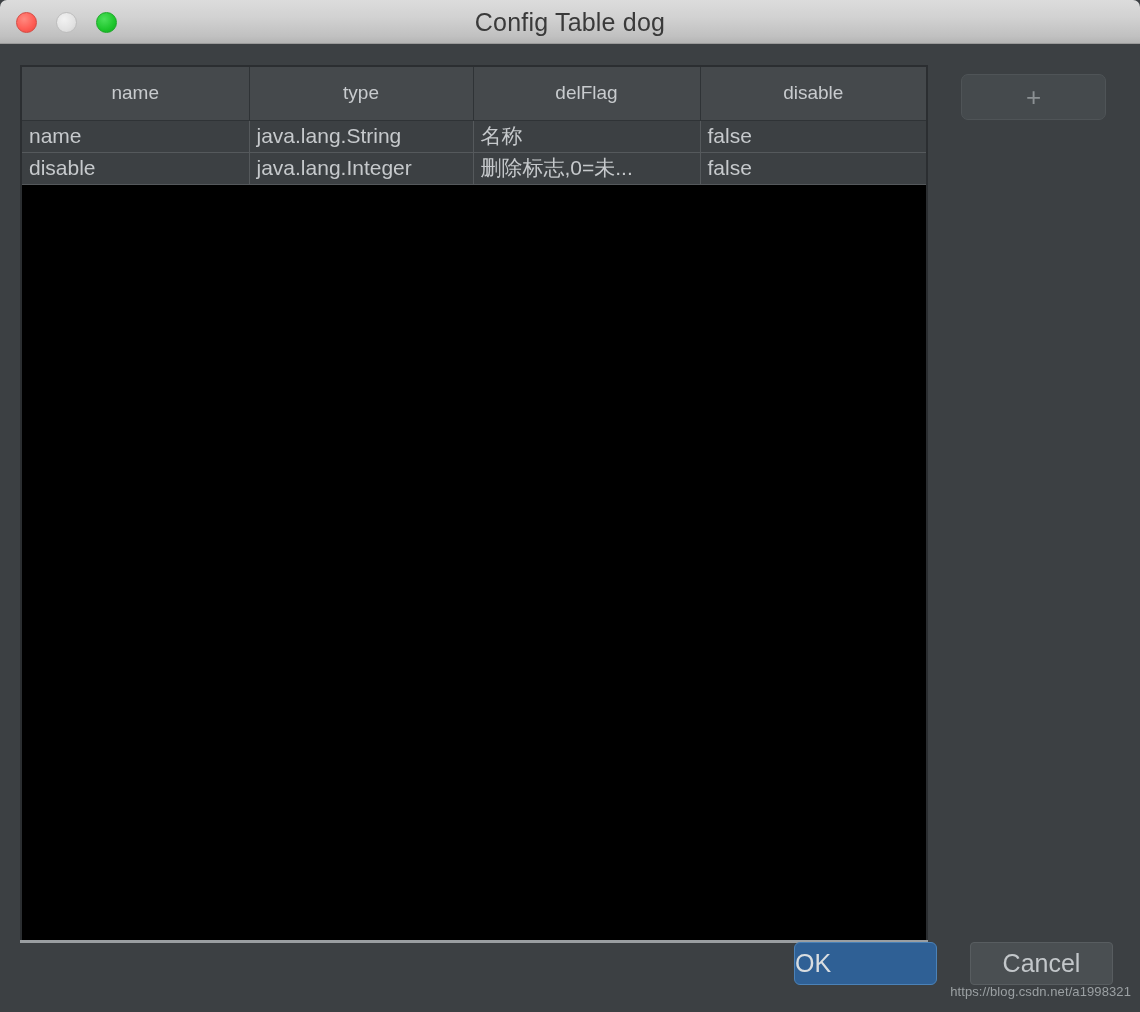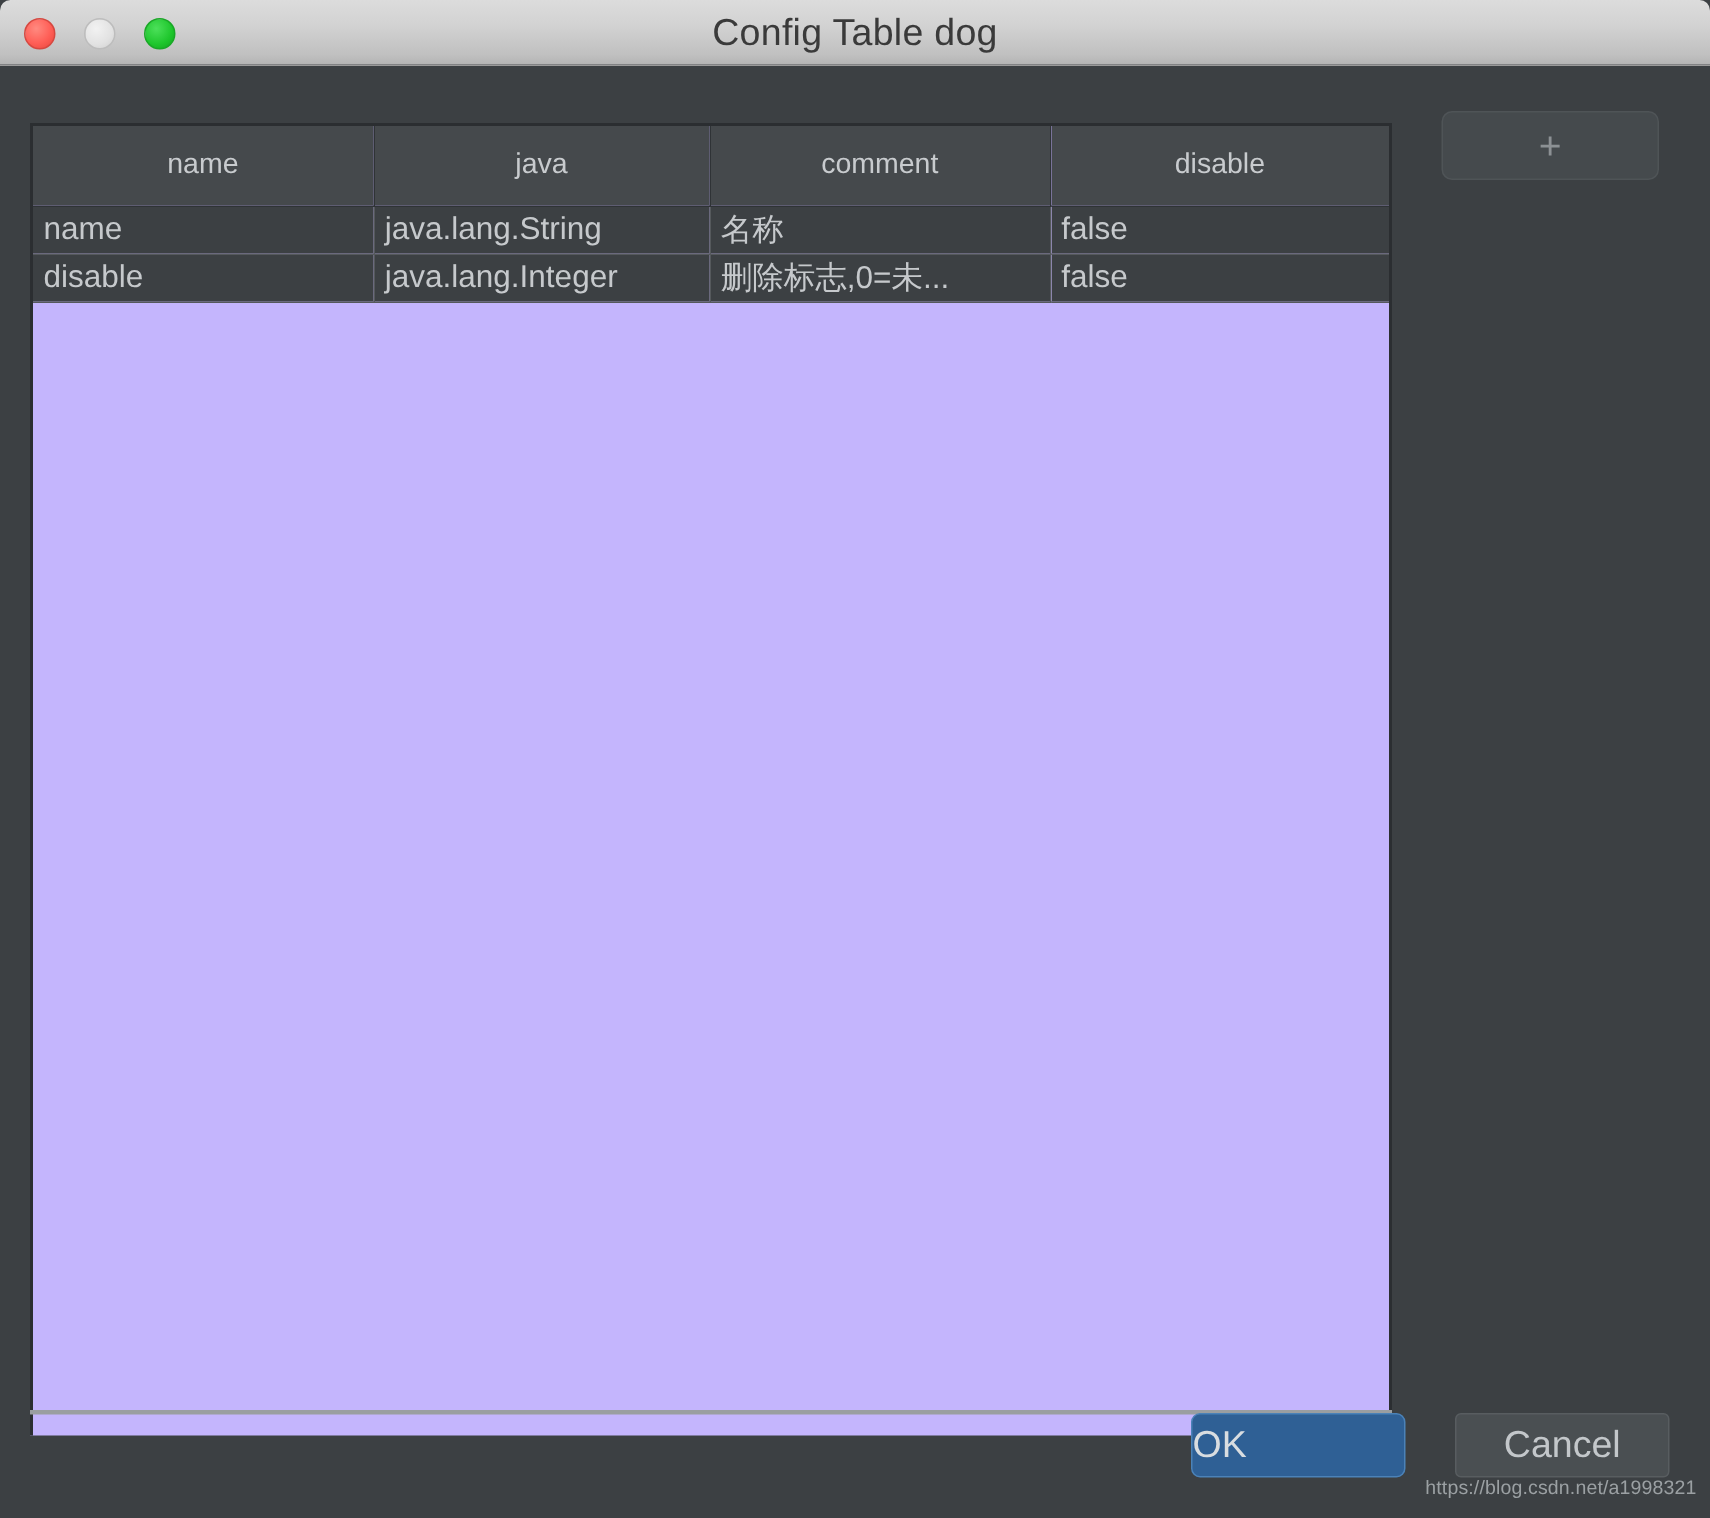--- a/index.html
+++ b/index.html
@@ -81,24 +81,23 @@
     background: #3c4043;
   }
 
   
   #table-panel {
     position: absolute;
     left: 20px;
     top: 21px;
     width: 908px;
     height: 875px;
-    background: #c4b5fd;
+    background: #000000;
     border: 2px solid #2b2e31;
     border-bottom: none;
-    margin-top: 17px;
   }
 
   #table-underline {
     position: absolute;
     left: 20px;
     top: 896px;
     width: 908px;
     height: 3px;
     background: #9a9ea1;
   }
@@ -225,22 +224,22 @@
       <table class="grid">
         <colgroup>
           <col class="c-name">
             <col class="c-type">
             <col class="c-comment">
             <col class="c-disable">
         </colgroup>
         <thead>
           <tr>
             <th>name</th>
-            <th>java</th>
-            <th>comment</th>
+            <th>type</th>
+            <th>delFlag</th>
             <th>disable</th>
           </tr>
         </thead>
         <tbody>
           <tr>
             <td>name</td>
             <td>java.lang.String</td>
             <td>名称</td>
             <td>false</td>
           </tr>

